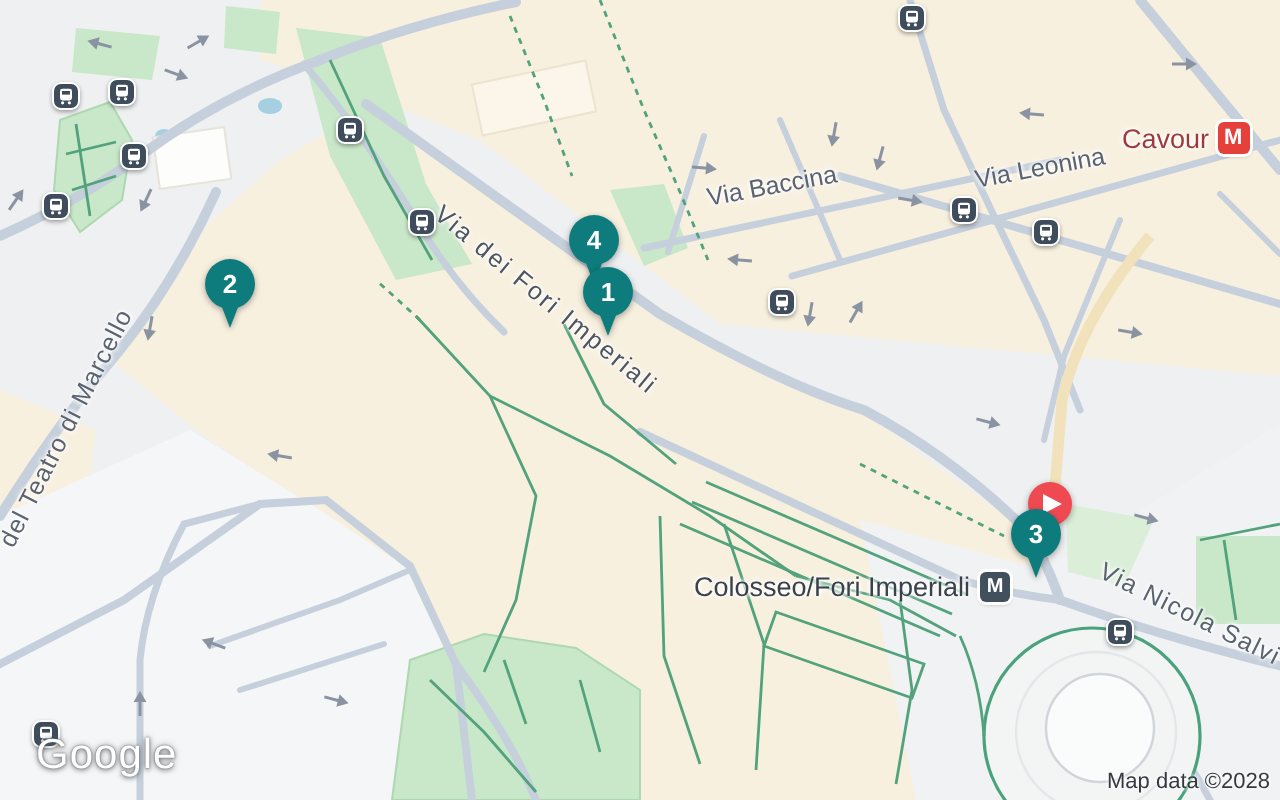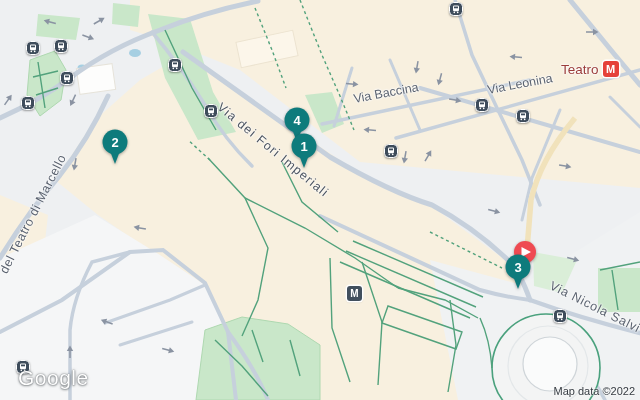--- a/index.html
+++ b/index.html
@@ -149,24 +149,25 @@
     </g>
   </svg>
 
   <div class="lbl rot" style="left:386px;top:93px;--a:-10.5deg;">Via Baccina</div>
   <div class="lbl rot" style="left:520px;top:84px;--a:-10.5deg;">Via Leonina</div>
   <div class="lbl rot" style="left:273px;top:150px;--a:39.5deg;letter-spacing:1.2px;color:#4d5561;">Via dei Fori Imperiali</div>
   <div class="lbl rot" style="left:33px;top:214px;--a:-63deg;letter-spacing:.6px;">del Teatro di Marcello</div>
   <div class="lbl rot" style="left:595px;top:307px;--a:26.5deg;letter-spacing:.8px;">Via Nicola Salvi</div>
 
   <div class="station" style="left:561px;top:61px;gap:4px;">
-    <span class="nm" style="color:var(--station-red);">Teatro</span>
+    <span class="nm" style="color:var(--station-red);">Cavour</span>
     <span class="m-badge" style="width:16px;height:16px;background:var(--metro-red);font-size:11px;">M</span>
   </div>
   <div class="station" style="left:347px;top:286px;gap:5px;">
+    <span class="nm" style="color:var(--label-dark);">Colosseo/Fori Imperiali</span>
     <span class="m-badge" style="width:15px;height:15px;background:#42505e;font-size:10px;">M</span>
   </div>
 
   <div class="transit" style="left:26px;top:41px;">
       <svg width="10" height="10" viewBox="0 0 10 10">
         <rect x="2" y="1.4" width="6" height="5.8" rx="1.2" fill="#fff"></rect>
         <rect x="3" y="2.5" width="4" height="1.8" fill="#3e4c5b"></rect>
         <circle cx="3.3" cy="8.4" r=".8" fill="#fff"></circle>
         <circle cx="6.7" cy="8.4" r=".8" fill="#fff"></circle>
       </svg>
@@ -281,15 +282,15 @@
       <circle cx="0" cy="0" r="12.5" fill="var(--marker)"></circle>
     <text x="0" y="4.5" text-anchor="middle" font-size="13" font-weight="bold" fill="#fff">2</text>
   </svg>
   <svg class="pin" width="34" height="40" viewBox="-17 -16 34 40" style="left:501px;top:251px;">
     <path d="M-5,9 L0,22 L5,9 Z" fill="var(--marker)"></path>
       <circle cx="0" cy="0" r="12.5" fill="var(--marker)"></circle>
     <text x="0" y="4.5" text-anchor="middle" font-size="13" font-weight="bold" fill="#fff">3</text>
   </svg>
 
   <div id="google-logo">Google</div>
-  <div id="attribution">Map data ©2022</div>
+  <div id="attribution">Map data ©2028</div>
 
 </div>
 
 </body></html>

